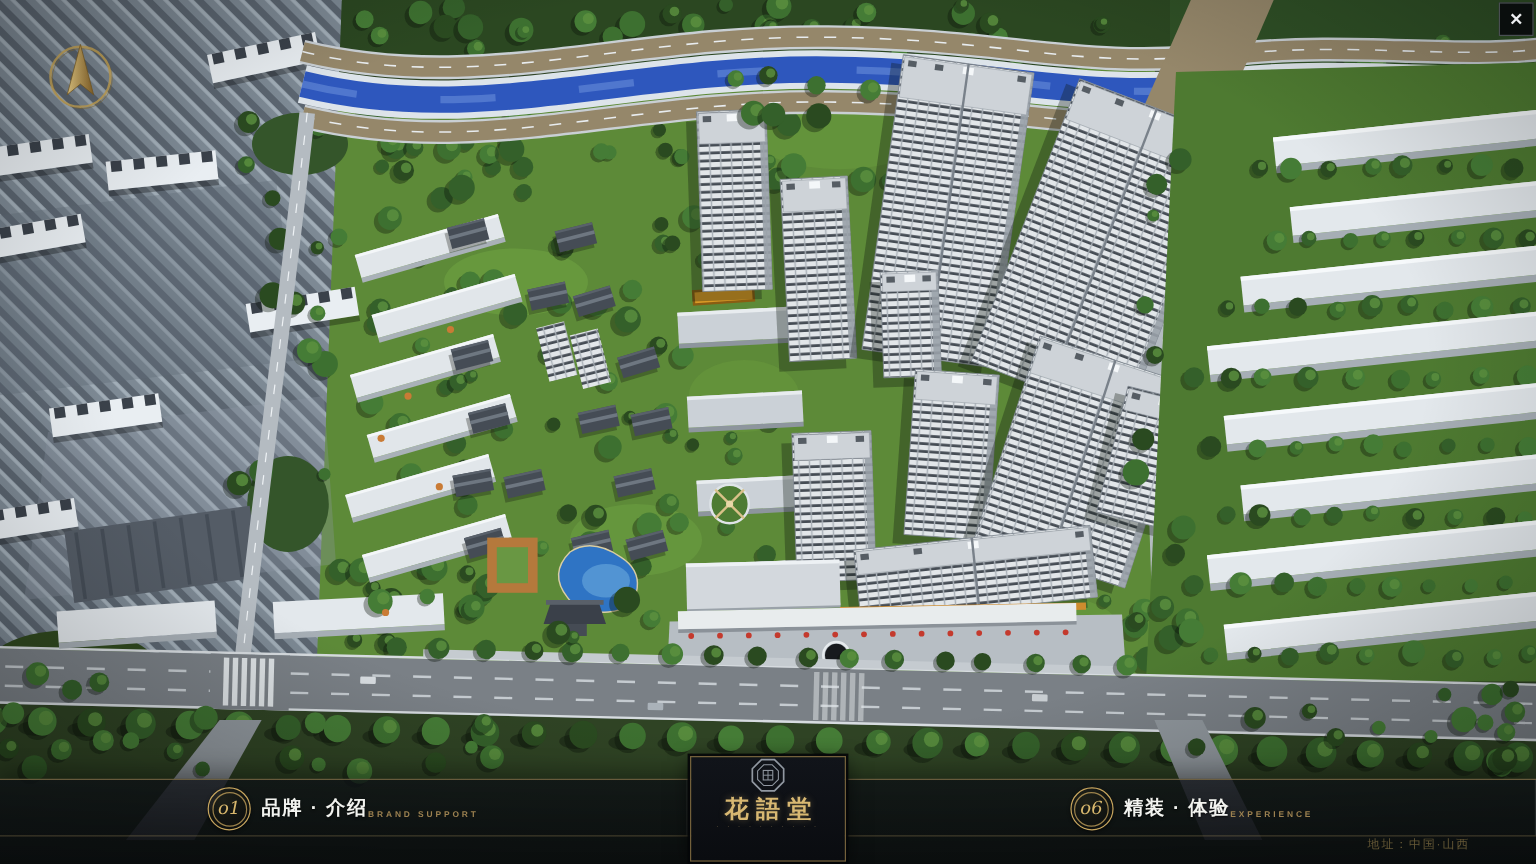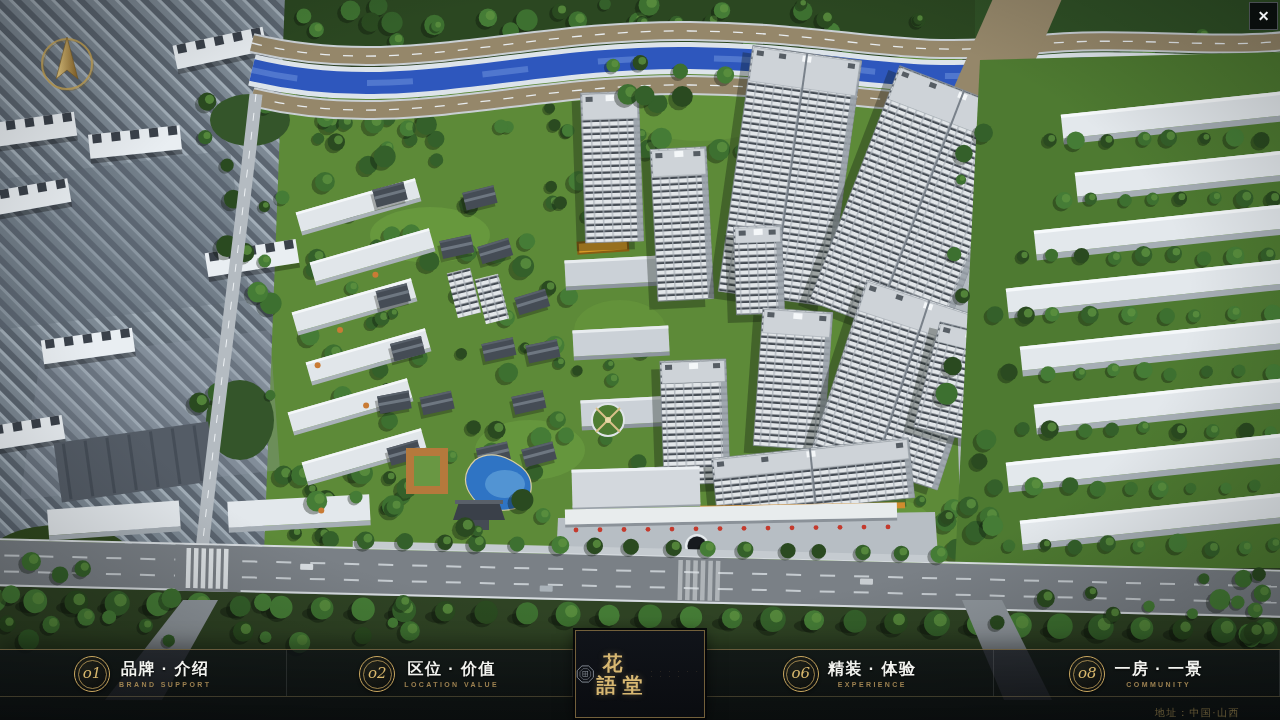--- a/index.html
+++ b/index.html
@@ -19,31 +19,31 @@
   .nav-group{flex:1;display:flex}
   .logo-gap{width:134px}
   .nav-item{flex:1;display:flex;align-items:center;justify-content:center;gap:9px;
     border-right:1px solid rgba(255,255,255,.10);cursor:pointer;padding-top:2px}
   .badge{position:relative;width:34px;height:34px;border-radius:50%;border:1px solid #c9a75f;
     background:radial-gradient(circle at 35% 30%,rgba(60,55,35,.3),rgba(5,6,8,.6));
     display:flex;align-items:center;justify-content:center;flex:0 0 auto;box-shadow:0 1px 3px rgba(0,0,0,.6)}
   .badge::before{content:"";position:absolute;inset:2.5px;border:1px solid rgba(201,167,95,.75);border-radius:50%}
   .badge .num{font-family:"DejaVu Serif",serif;font-size:15px;color:#d9b86d;
     line-height:1;transform:translateY(-1px)}
-  .nav-labels{display:flex;flex-direction:column;align-items:center}
+  .nav-labels{display:flex;flex-direction:row;align-items:flex-end}
   .nav-cn{font-size:16px;font-weight:700;color:#f2f3ef;letter-spacing:1.5px;line-height:1.1;
     text-shadow:0 1px 2px rgba(0,0,0,.8);white-space:nowrap}
   .nav-en{font-size:7px;font-weight:600;color:#9c8150;letter-spacing:2.4px;margin-top:3px;white-space:nowrap}
-  .bar-footer{height:23px;display:flex;align-items:flex-end;justify-content:flex-end;padding-right:40px}
+  .bar-footer{height:23px;display:flex;align-items:flex-start;justify-content:flex-end;padding-right:55px}
   .address{font-size:10px;color:#6a5c38;letter-spacing:1.5px;opacity:.95}
 
   .logo-panel{position:absolute;left:50%;bottom:2px;transform:translateX(-50%);width:128px;height:86px;
     background:linear-gradient(180deg,#11141a,#0a0c10);border:1px solid #73603b;
     box-shadow:0 0 0 2px rgba(4,5,8,.9),0 4px 16px rgba(0,0,0,.65);
-    display:flex;flex-direction:row;align-items:center;gap:2px;cursor:pointer;z-index:25}
+    display:flex;flex-direction:column;align-items:center;gap:2px;cursor:pointer;z-index:25}
   .logo-panel .seal{width:30px;height:30px;opacity:.85}
   .logo-name{font-family:"DejaVu Serif",serif;font-size:20px;font-weight:700;color:#d8b872;
     letter-spacing:6px;text-indent:6px;text-shadow:0 0 6px rgba(216,184,114,.35);line-height:1.1}
   .logo-sub{font-size:5px;color:rgba(200,170,110,.55);letter-spacing:3px;line-height:1}
 </style>
 </head>
 <body>
 
 <div class="stage">
 
@@ -1563,48 +1563,30 @@
       <div class="nav-group" id="nav-left">
           <div class="nav-item">
     <span class="badge">
               <i class="num">o1</i>
             </span>
     <span class="nav-labels">
       <span class="nav-cn">品牌 · 介绍</span>
       <span class="nav-en">BRAND SUPPORT</span>
     </span>
   </div>
-          <div class="nav-item">
-    <span class="badge">
-              <i class="num">o2</i>
-            </span>
-    <span class="nav-labels">
-      <span class="nav-cn">区位 · 价值</span>
-      <span class="nav-en">LOCATION VALUE</span>
-    </span>
-  </div>
         </div>
       <div class="logo-gap"></div>
       <div class="nav-group" id="nav-right">
           <div class="nav-item">
     <span class="badge">
               <i class="num">o6</i>
             </span>
     <span class="nav-labels">
       <span class="nav-cn">精装 · 体验</span>
       <span class="nav-en">EXPERIENCE</span>
-    </span>
-  </div>
-          <div class="nav-item">
-    <span class="badge">
-              <i class="num">o8</i>
-            </span>
-    <span class="nav-labels">
-      <span class="nav-cn">一房 · 一景</span>
-      <span class="nav-en">COMMUNITY</span>
     </span>
   </div>
         </div>
     </div>
     <div class="bar-footer">
       <span class="address">地址：中国·山西</span>
     </div>
     <div class="logo-panel">
       <svg class="seal" viewBox="-17 -17 34 34">
         <polygon points="6.1,-14.8 14.8,-6.1 14.8,6.1 6.1,14.8 -6.1,14.8 -14.8,6.1 -14.8,-6.1 -6.1,-14.8" fill="none" stroke="#a8b0ba" stroke-width="1.6"></polygon>

